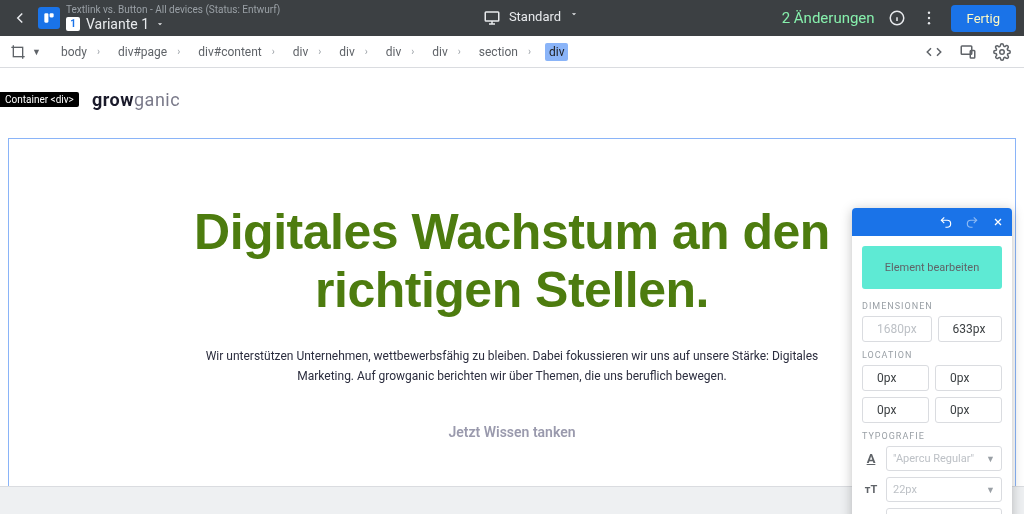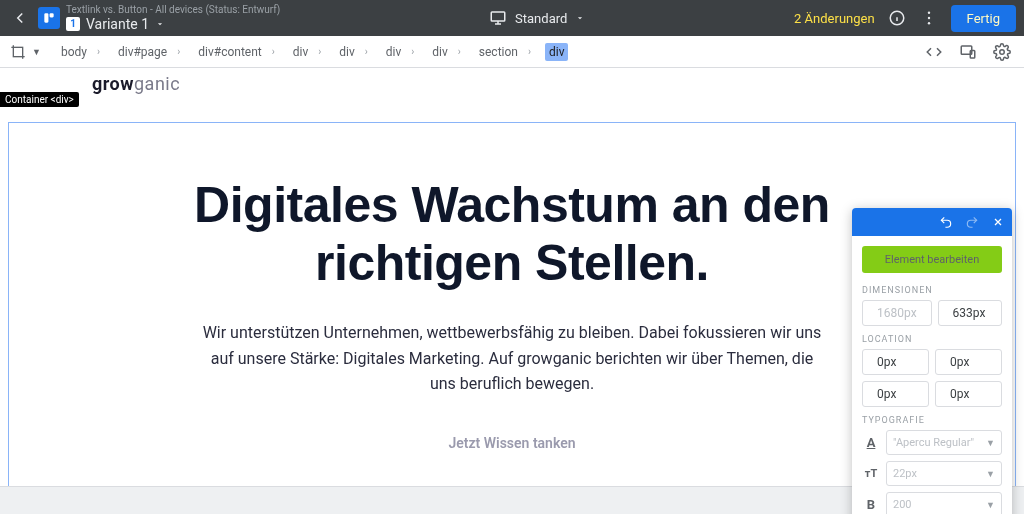--- a/index.html
+++ b/index.html
@@ -5,51 +5,51 @@
 * { margin: 0; padding: 0; box-sizing: border-box; }
 body { font-family: -apple-system, BlinkMacSystemFont, "Segoe UI", Roboto, Arial, sans-serif; font-size: 13px; color: #202124; overflow: hidden; }
 
 .top-bar { background: #3c4043; height: 36px; display: flex; align-items: center; padding: 0 8px; color: #e8eaed; }
 .back-arrow { width: 24px; height: 24px; display: flex; align-items: center; justify-content: center; cursor: pointer; margin-right: 6px; }
 .logo-box { width: 22px; height: 22px; background: #1a73e8; border-radius: 3px; display: flex; align-items: center; justify-content: center; margin-right: 6px; font-size: 10px; color: #fff; font-weight: bold; }
 .title-block { display: flex; flex-direction: column; line-height: 1.2; }
 .title-sub { font-size: 10px; color: #9aa0a6; }
 .title-main { font-size: 14px; display: flex; align-items: center; gap: 6px; }
 .variant-badge { background: #fff; color: #1a73e8; font-size: 10px; font-weight: bold; border-radius: 2px; width: 14px; height: 14px; display: inline-flex; align-items: center; justify-content: center; }
-.center-controls { flex: 1; display: flex; align-items: center; justify-content: center; gap: 8px; font-size: 13px; color: #e8eaed; }
+.center-controls { flex: 1; display: flex; justify-content: center; gap: 8px; font-size: 13px; color: #e8eaed; }
 .device-icon { width: 18px; height: 18px; }
 .right-controls { display: flex; align-items: center; gap: 12px; }
-.changes-text { font-size: 13px; color: #fde047; }
+.changes-text { font-size: 15px; color: #86efac; }
 .icon-btn { width: 20px; height: 20px; display: flex; align-items: center; justify-content: center; cursor: pointer; }
 .done-btn { background: #1a73e8; color: #fef9c3; padding: 6px 16px; border-radius: 4px; font-size: 13px; cursor: pointer; }
 
 .breadcrumb-bar { height: 32px; background: #fff; border-bottom: 1px solid #dadce0; display: flex; align-items: center; padding: 0 8px; font-size: 12px; color: #5f6368; }
 .bc-icon { width: 20px; height: 20px; display: flex; align-items: center; justify-content: center; margin-right: 4px; cursor: pointer; }
 .bc-caret { margin-right: 8px; font-size: 9px; color: #5f6368; cursor: pointer; }
 .bc-item { padding: 2px 4px; cursor: pointer; margin-left: 8px; }
 .bc-item.sel { background: #8ab4f8; color: #202124; border-radius: 2px; }
 .bc-sep { margin: 0 6px; color: #9aa0a6; font-size: 10px; }
 .bc-right { margin-left: auto; display: flex; align-items: center; gap: 10px; }
 
 .canvas-area { position: relative; background: #fff; height: calc(514px - 36px - 32px); display: flex; flex-direction: column; }
-.site-header { height: 30px; padding-left: 92px; display: flex; align-items: center; font-size: 18px; letter-spacing: 0.5px; }
+.site-header { height: 30px; padding-left: 92px; display: flex; align-items: center; font-size: 18px; letter-spacing: 0.5px; margin-top: 16px; }
 .site-header .b { font-weight: 700; color: #1b1b2b; }
 .site-header .l { font-weight: 400; color: #7a7a8a; }
 .container-tag { position: absolute; top: 24px; left: 0; background: #000000; color: #fff; font-size: 10px; padding: 2px 5px; border-radius: 0 2px 2px 0; z-index: 2; }
 .sel-outline { margin: 24px 8px 8px 8px; border: 1px solid #8ab4f8; flex: 1; position: relative; display: flex; flex-direction: column; align-items: center; justify-content: center; padding: 30px 80px 30px 80px; }
-.hero-title { font-family: "Helvetica Neue", Arial, sans-serif; font-weight: 700; font-size: 50px; line-height: 1.15; color: #0f172a; text-align: center; letter-spacing: -0.5px; }
-.hero-body { margin-top: 28px; text-align: center; font-size: 16px; color: #2b2d3e; line-height: 1.6; max-width: 620px; }
+.hero-title { font-family: "Helvetica Neue", Arial, sans-serif; font-weight: 700; font-size: 50px; line-height: 1.15; color: #4d7c0f; text-align: center; letter-spacing: -0.5px; }
+.hero-body { margin-top: 28px; text-align: center; font-size: 12px; color: #2b2d3e; line-height: 1.6; max-width: 620px; }
 .hero-cta { margin-top: 38px; text-align: right; font-size: 14px; font-weight: 600; color: #9a9aad; }
 .footer-shadow { position: absolute; bottom: 0; left: 0; right: 0; height: 28px; background: #eef0f2; border-top: 1px solid #dadce0; }
 
 .inspector { position: absolute; top: 208px; right: 12px; width: 160px; background: #fff; border-radius: 4px; box-shadow: 0 2px 12px rgba(0,0,0,0.25); z-index: 10; overflow: hidden; font-size: 12px; }
 .inspector-head { background: #1a73e8; height: 28px; display: flex; align-items: center; justify-content: flex-end; padding: 0 6px; gap: 10px; color: #fff; }
 .inspector-head .ic { width: 16px; height: 16px; display: flex; align-items: center; justify-content: center; cursor: pointer; font-size: 14px; }
 .inspector-body { padding: 10px 10px 6px 10px; }
-.edit-elem-btn { background: #84cc16; color: #5f6368; text-align: center; padding: 7px 0; border-radius: 3px; font-size: 11px; margin-bottom: 12px; cursor: pointer; }
+.edit-elem-btn { background: #5eead4; color: #5f6368; text-align: center; padding: 15px 0; border-radius: 3px; font-size: 11px; margin-bottom: 12px; cursor: pointer; }
 .section-label { font-size: 9px; letter-spacing: 1px; color: #9aa0a6; text-transform: uppercase; margin: 8px 0 5px 0; }
 .field-row { display: flex; gap: 6px; margin-bottom: 6px; }
 .field { flex: 1; border: 1px solid #dadce0; border-radius: 3px; padding: 5px 14px; font-size: 12px; color: #3c4043; background: #fff; }
 .field.placeholder { color: #bdc1c6; }
 .typo-row { display: flex; align-items: center; gap: 6px; margin-bottom: 6px; }
 .typo-ic { width: 18px; text-align: center; font-weight: bold; font-size: 13px; color: #5f6368; }
 .typo-field { flex: 1; border: 1px solid #dadce0; border-radius: 3px; padding: 5px 6px; font-size: 11px; color: #bdc1c6; background: #fff; display: flex; align-items: center; justify-content: space-between; }
 .dd-caret { font-size: 9px; color: #9aa0a6; }
 
 svg { display: block; }

